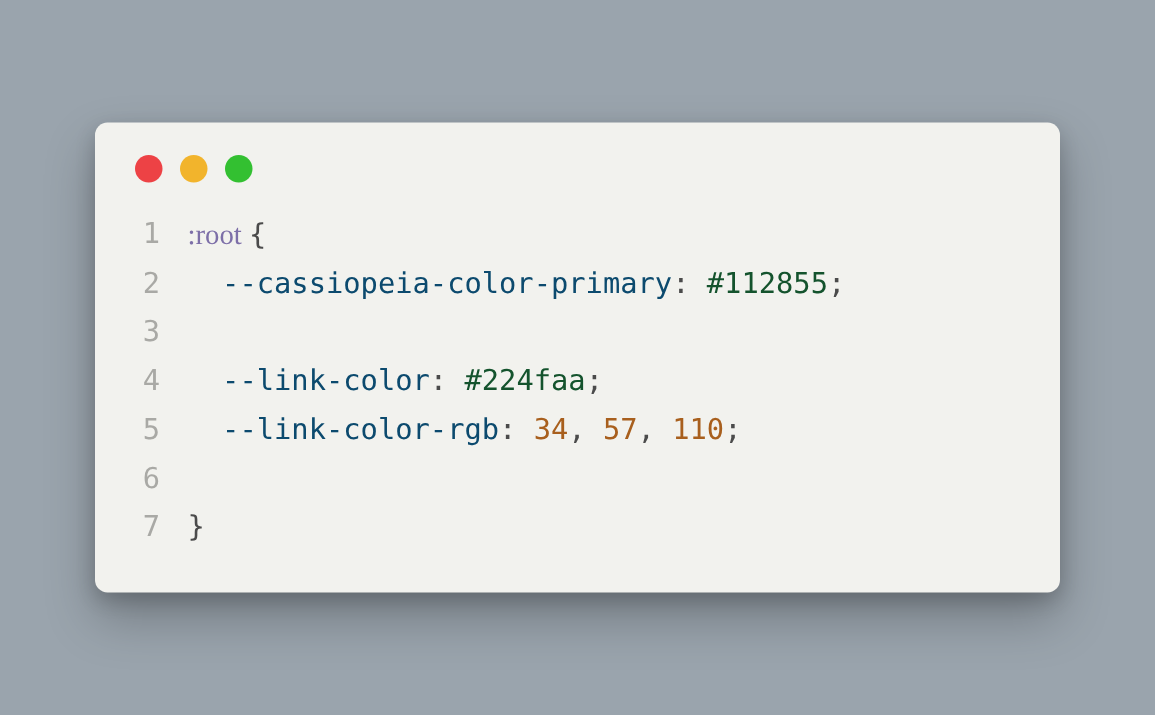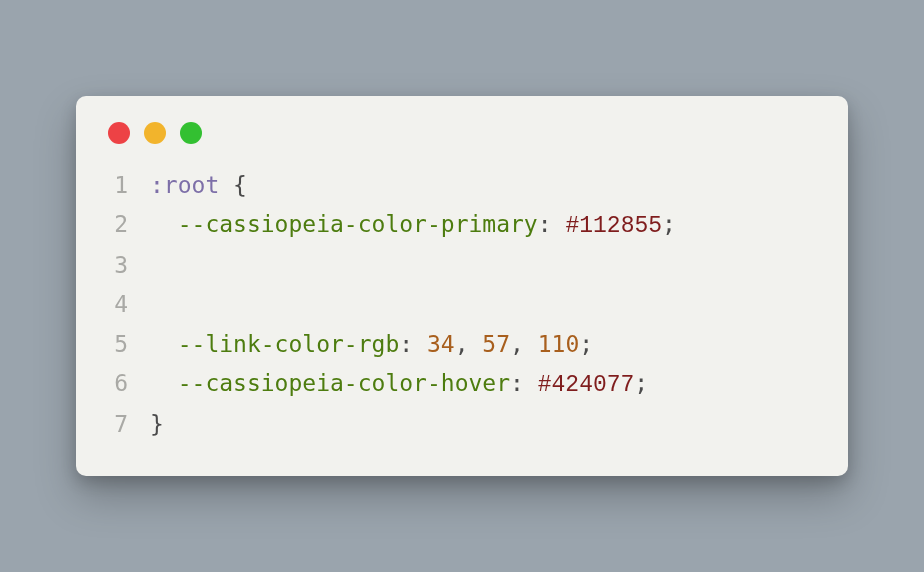--- a/index.html
+++ b/index.html
@@ -40,37 +40,37 @@
     .line { display: flex; white-space: pre; }
     .gutter {
       width: 44px;
       text-align: right;
       color: #a9a9a5;
       padding-right: 22px;
       user-select: none;
       flex-shrink: 0;
     }
     .indent { display: inline-block; width: 2ch; }
-    .t-sel { color: #7d6fa8; }
+    .t-sel { color: #7d6fa8; font-family: Liberation Serif, serif; }
     .t-punc { color: #4b4b4b; }
-    .t-prop { color: #4d7c0f; }
-    .t-val { color: #7f1d1d; font-family: Liberation Mono, monospace; }
+    .t-prop { color: #0c4a6e; }
+    .t-val { color: #14532d; }
     .t-num { color: #a85f1d; text-align: right; }
   </style>
 </head>
 <body>
 
 <div class="window">
   <div class="traffic-lights">
     <div class="light red"></div>
     <div class="light yellow"></div>
     <div class="light green"></div>
   </div>
   <div class="code-area" id="code-area">
       <div class="line"><span class="gutter">1</span><span><span class="t-sel">:root </span><span class="t-punc">{</span></span></div>
       <div class="line"><span class="gutter">2</span><span><span class="indent"></span><span class="t-prop">--cassiopeia-color-primary</span><span class="t-punc">: </span><span class="t-val">#112855</span><span class="t-punc">;</span></span></div>
       <div class="line"><span class="gutter">3</span></div>
-      <div class="line"><span class="gutter">4</span></div>
+      <div class="line"><span class="gutter">4</span><span><span class="indent"></span><span class="t-prop">--link-color</span><span class="t-punc">: </span><span class="t-val">#224faa</span><span class="t-punc">;</span></span></div>
       <div class="line"><span class="gutter">5</span><span><span class="indent"></span><span class="t-prop">--link-color-rgb</span><span class="t-punc">: </span><span class="t-num">34</span><span class="t-punc">, </span><span class="t-num">57</span><span class="t-punc">, </span><span class="t-num">110</span><span class="t-punc">;</span></span></div>
-      <div class="line"><span class="gutter">6</span><span><span class="indent"></span><span class="t-prop">--cassiopeia-color-hover</span><span class="t-punc">: </span><span class="t-val">#424077</span><span class="t-punc">;</span></span></div>
+      <div class="line"><span class="gutter">6</span></div>
       <div class="line"><span class="gutter">7</span><span><span class="t-punc">}</span></span></div>
     </div>
 </div>
 
 </body></html>

